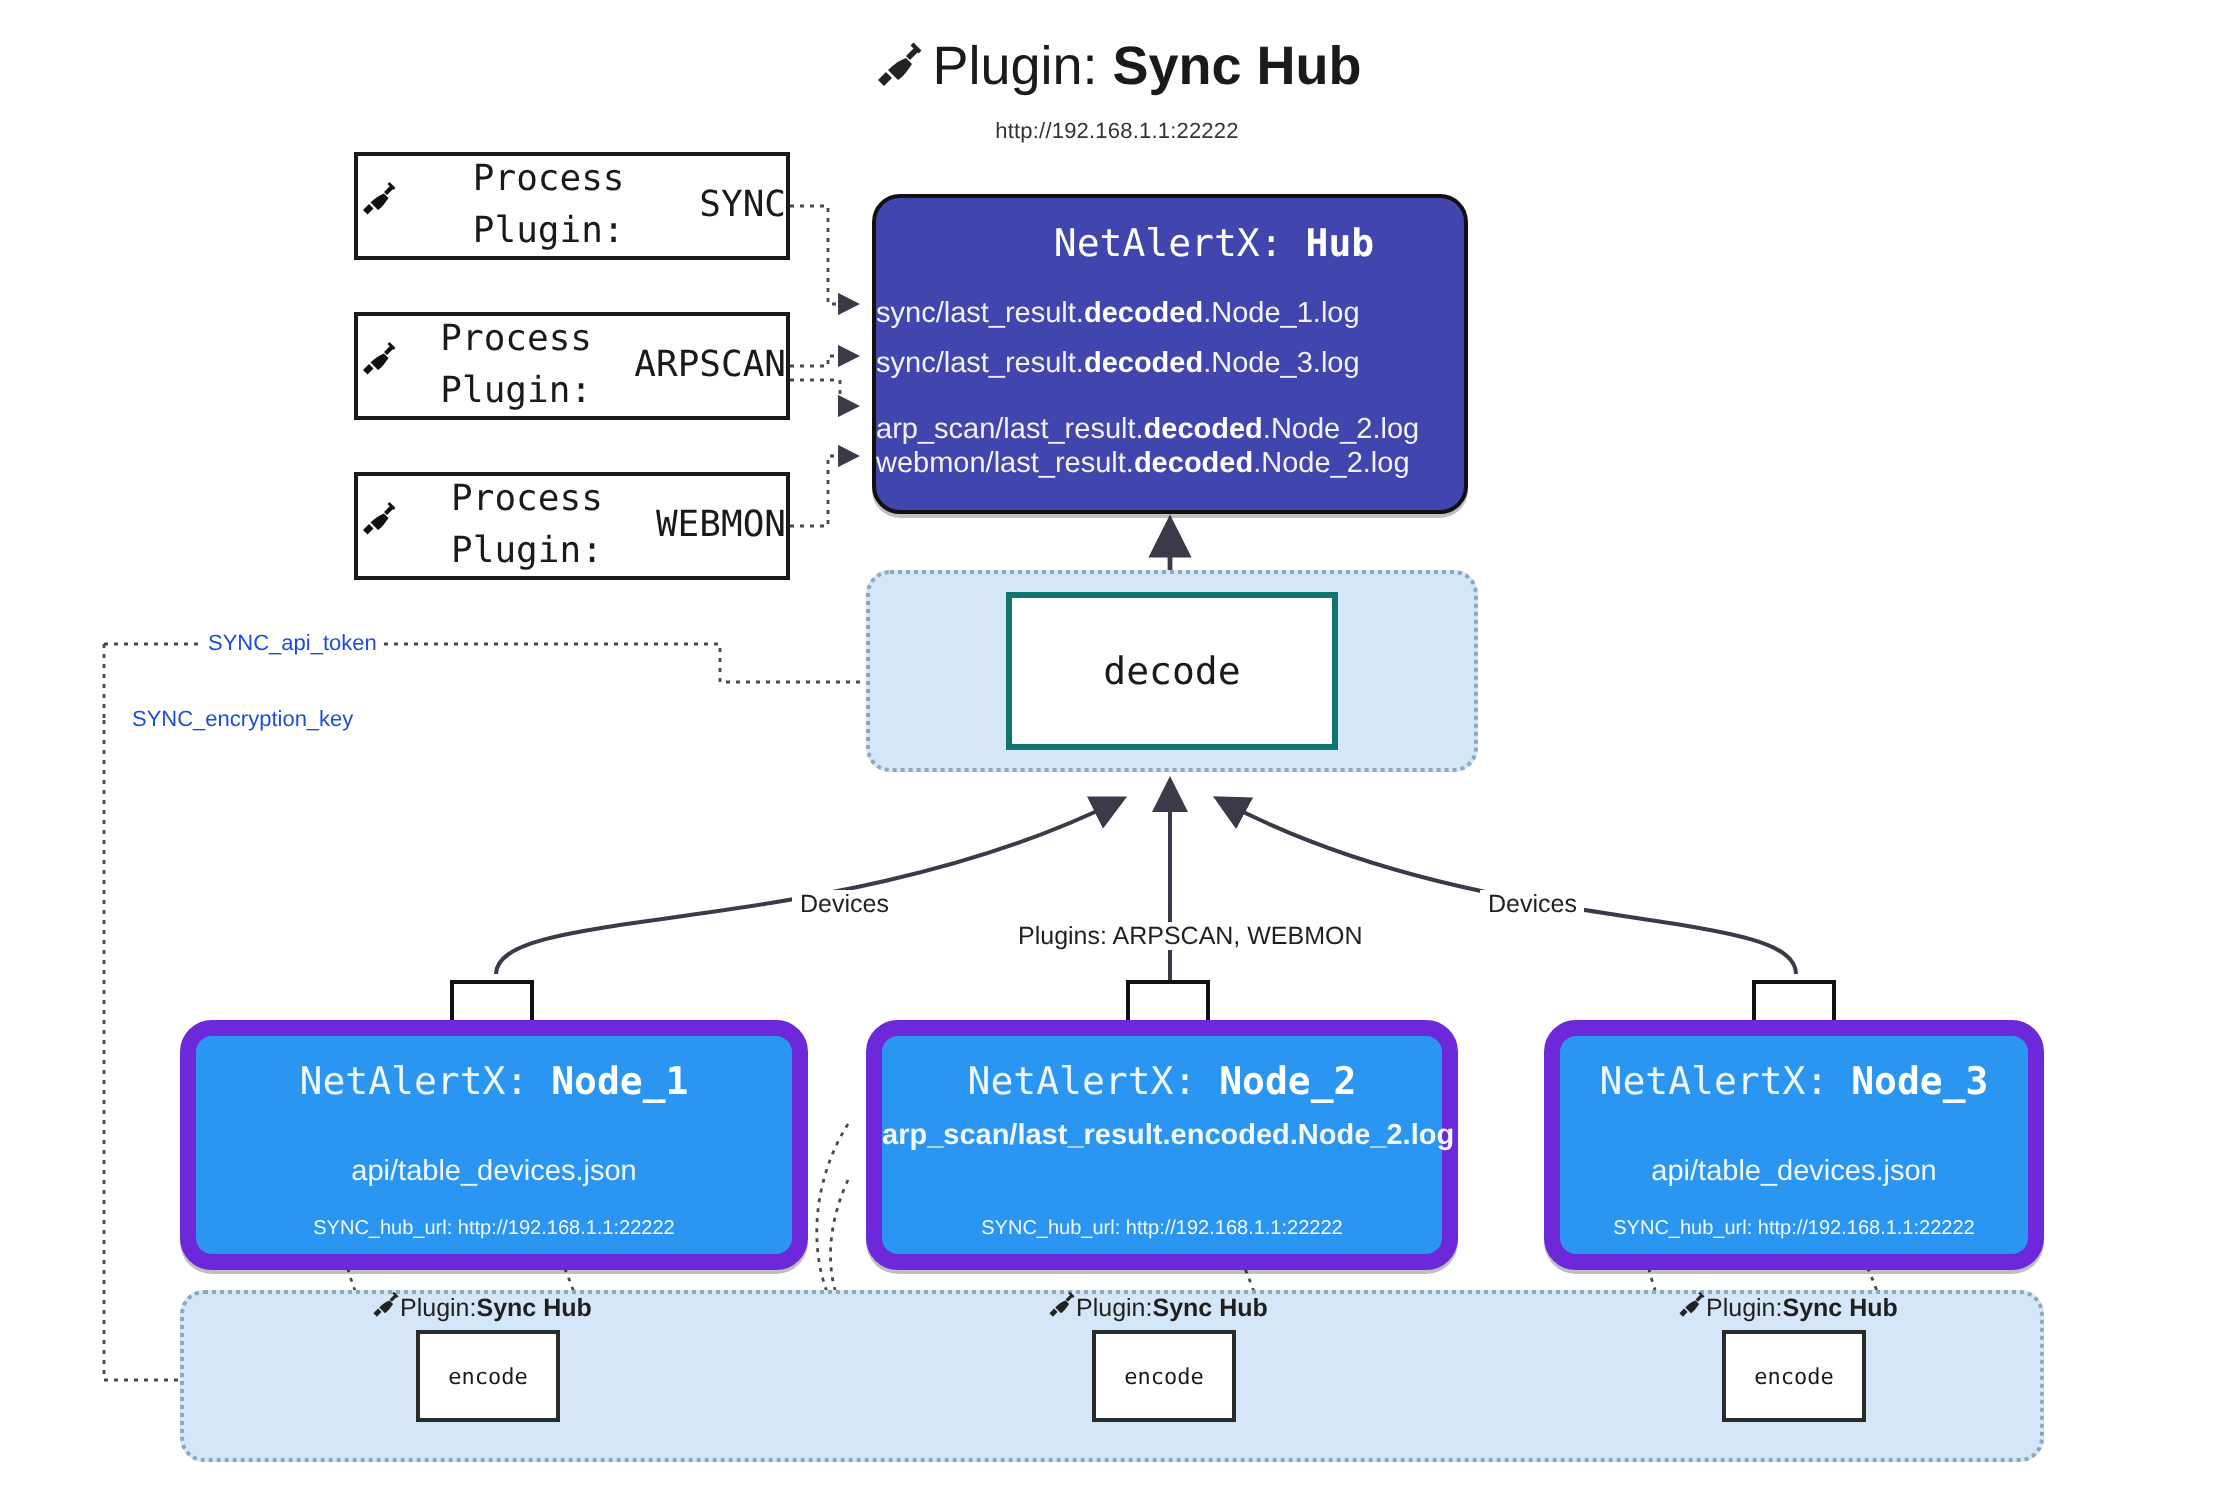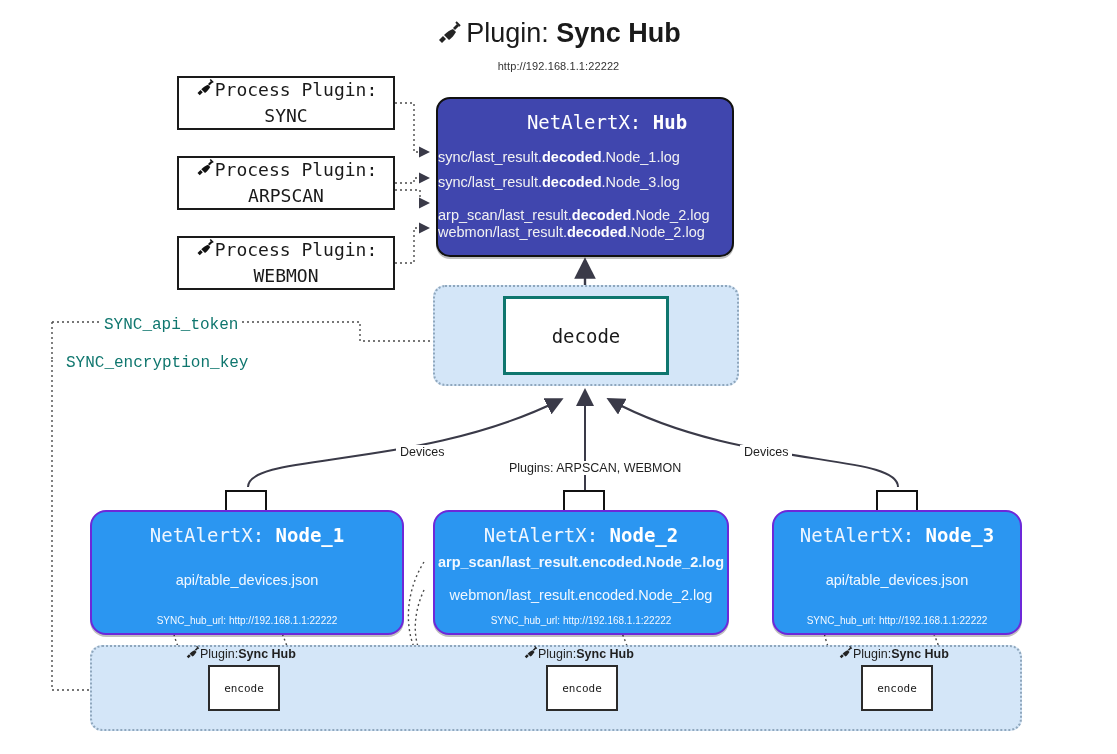--- a/index.html
+++ b/index.html
@@ -24,21 +24,21 @@
   #hub-url{
     left:0;top:60px;width:1117px;text-align:center;
     font-size:11px;color:#333;letter-spacing:0.1px;
   }
 
   
   .proc-box{
     background:#ffffff;border:2px solid #1a1a1a;
     font-family:"DejaVu Sans Mono","Liberation Mono",monospace;
     font-size:18px;line-height:26px;color:#1a1a1a;
-    display:flex;flex-direction:column;align-items:center;justify-content:center;
+    display:flex;flex-direction:row;align-items:center;justify-content:center;
     text-align:center;
   }
   .proc-box .l1{display:flex;align-items:center;}
   .proc-box .l2{}
   #proc-sync{left:177px;top:76px;width:218px;height:54px;}
   #proc-arpscan{left:177px;top:156px;width:218px;height:54px;}
   #proc-webmon{left:177px;top:236px;width:218px;height:54px;}
 
   
   #hub-box{
@@ -70,38 +70,37 @@
   #decode-box{
     left:503px;top:296px;width:166px;height:79px;
     background:#ffffff;border:3px solid #0f766e;
     display:flex;align-items:center;justify-content:center;
     font-family:"DejaVu Sans Mono","Liberation Mono",monospace;
     font-size:19px;color:#1a1a1a;
   }
 
   
   .token-label{
-    font-size:16px;color:#0f766e;background:#ffffff;padding:0 4px;
+    font-size:11px;color:#1d4ed8;background:#ffffff;padding:0 4px;
     white-space:nowrap;
-    font-family:Liberation Mono, monospace;
   }
   #tok-api{left:100px;top:316px;}
   #tok-enc{left:62px;top:354px;}
 
   
   .edge-label{
     font-size:12.5px;color:#1f1f1f;background:#ffffff;padding:0 4px;white-space:nowrap;
   }
   #lbl-dev-left{left:396px;top:445px;}
   #lbl-dev-right{left:740px;top:445px;}
   #lbl-plugins{left:505px;top:461px;font-size:12.5px;}
 
   
   .node-box{
-    background:#2b96f1;border:2px solid #6d28d9;border-radius:16px;
+    background:#2b96f1;border:8px solid #6d28d9;border-radius:16px;
     box-shadow:0 2px 0 rgba(0,0,0,.25);
   }
   .node-title{
     width:100%;text-align:center;position:absolute;top:10px;left:0;
     font-family:"DejaVu Sans Mono","Liberation Mono",monospace;
     font-size:19px;line-height:26px;color:#eef6ff;
   }
   .node-title .bold{font-weight:700;color:#ffffff;}
   .node-line{
     width:100%;text-align:center;position:absolute;left:0;
@@ -316,21 +315,20 @@
   </div>
   <div class="node-line">api/table_devices.json</div>
   <div class="node-url">SYNC_hub_url: http://192.168.1.1:22222</div>
 </div>
 
 <div class="abs node-box" id="node2">
   <div class="node-title">
     <span>NetAlertX: </span><span class="bold">Node_2</span>
   </div>
   <div class="node-line nl1">arp_scan/last_result.encoded.Node_2.log</div>
-  <div class="node-line nl2">webmon/last_result.encoded.Node_2.log</div>
   <div class="node-url">SYNC_hub_url: http://192.168.1.1:22222</div>
 </div>
 
 <div class="abs node-box" id="node3">
   <div class="node-title">
     <span>NetAlertX: </span><span class="bold">Node_3</span>
   </div>
   <div class="node-line">api/table_devices.json</div>
   <div class="node-url">SYNC_hub_url: http://192.168.1.1:22222</div>
 </div>

